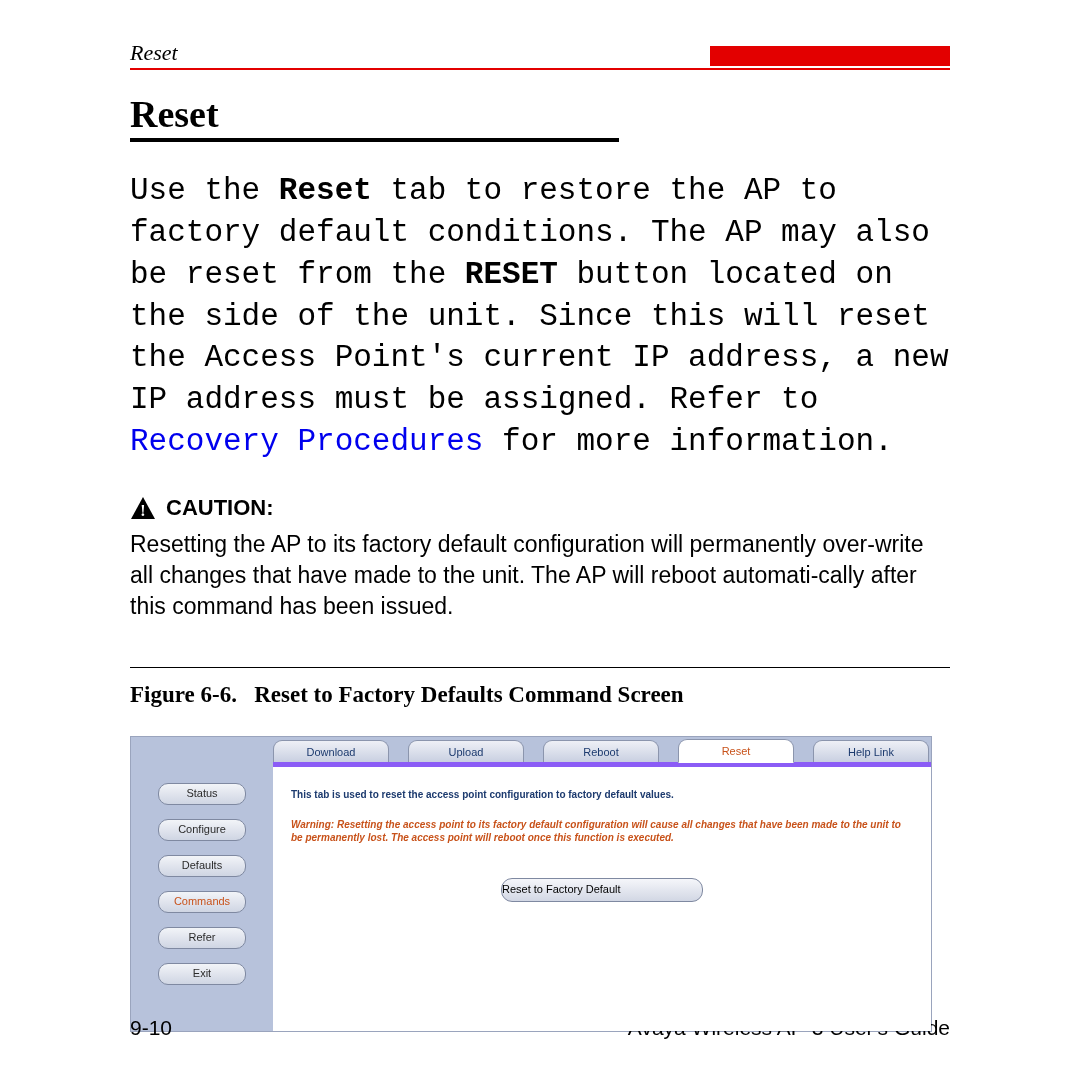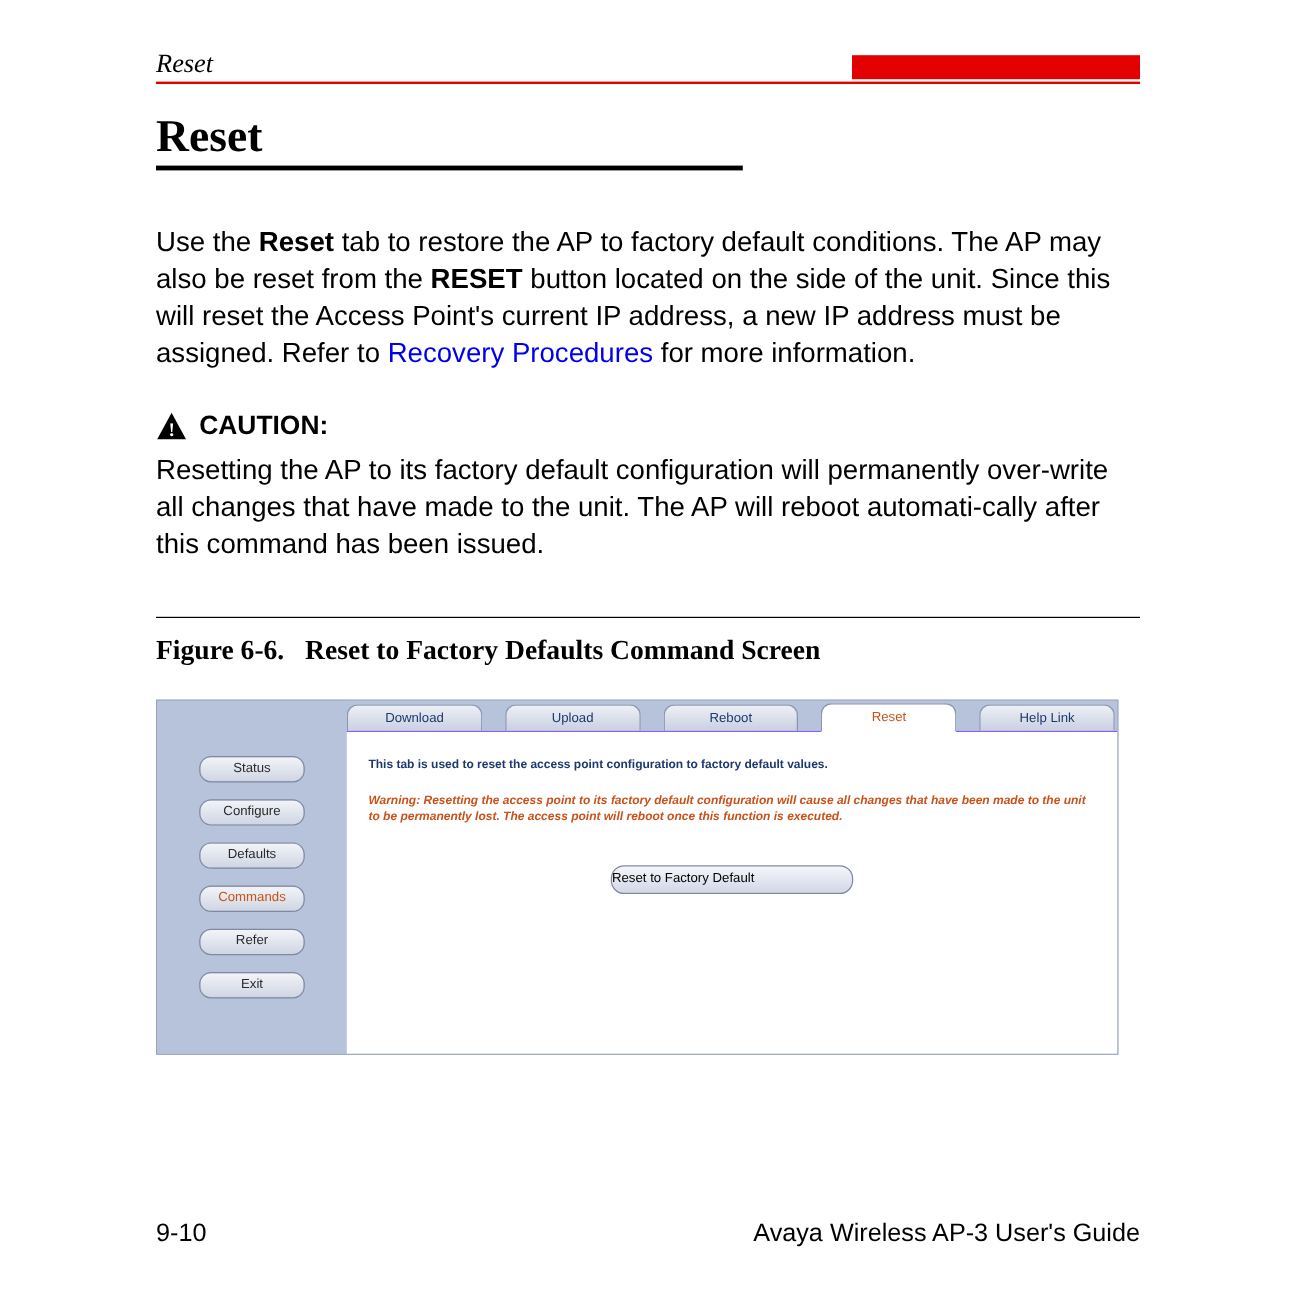--- a/index.html
+++ b/index.html
@@ -38,24 +38,24 @@
     font-family: 'Book Antiqua', Palatino, Georgia, serif;
     font-size: 38px;
     font-weight: bold;
     margin-top: 22px;
     border-bottom: 4px solid #000;
     display: inline-block;
     padding-right: 400px;
     padding-bottom: 2px;
   }
   .body-text {
-    font-size: 23px;
+    font-size: 31px;
     line-height: 1.35;
-    margin-top: 44px;
-    font-family: Liberation Sans, sans-serif;
+    margin-top: 28px;
+    font-family: Liberation Mono, monospace;
   }
   .body-text .bold { font-weight: bold; }
   .body-text a { color: #0000ee; text-decoration: none; }
   .caution-row {
     margin-top: 32px;
     display: flex;
     align-items: center;
     gap: 10px;
   }
   .caution-label {
@@ -82,21 +82,21 @@
   .screenshot {
     margin-top: 28px;
     width: 802px;
     height: 296px;
     background: #b7c2db;
     display: flex;
     border: 1px solid #9aa4bd;
     box-sizing: border-box;
   }
   .ss-sidebar {
-    width: 158px;
+    width: 142px;
     padding-top: 46px;
     background: #b7c2db;
     display: flex;
     flex-direction: column;
     align-items: center;
     gap: 14px;
   }
   .ss-side-btn {
     width: 86px;
     height: 20px;
@@ -142,21 +142,21 @@
     background: #fff;
     color: #c8521a;
     border-bottom: 1px solid #fff;
     position: relative;
     z-index: 2;
   }
   .ss-content {
     background: #fff;
     flex: 1;
     padding: 22px 18px 10px 18px;
-    border-top: 1px solid #8b5cf6;
+    border-top: 5px solid #8b5cf6;
     position: relative;
     z-index: 1;
     margin-top: -1px;
   }
   .ss-info {
     color: #1c3a6e;
     font-size: 10px;
     font-weight: bold;
     font-family: Verdana, Arial, sans-serif;
   }

